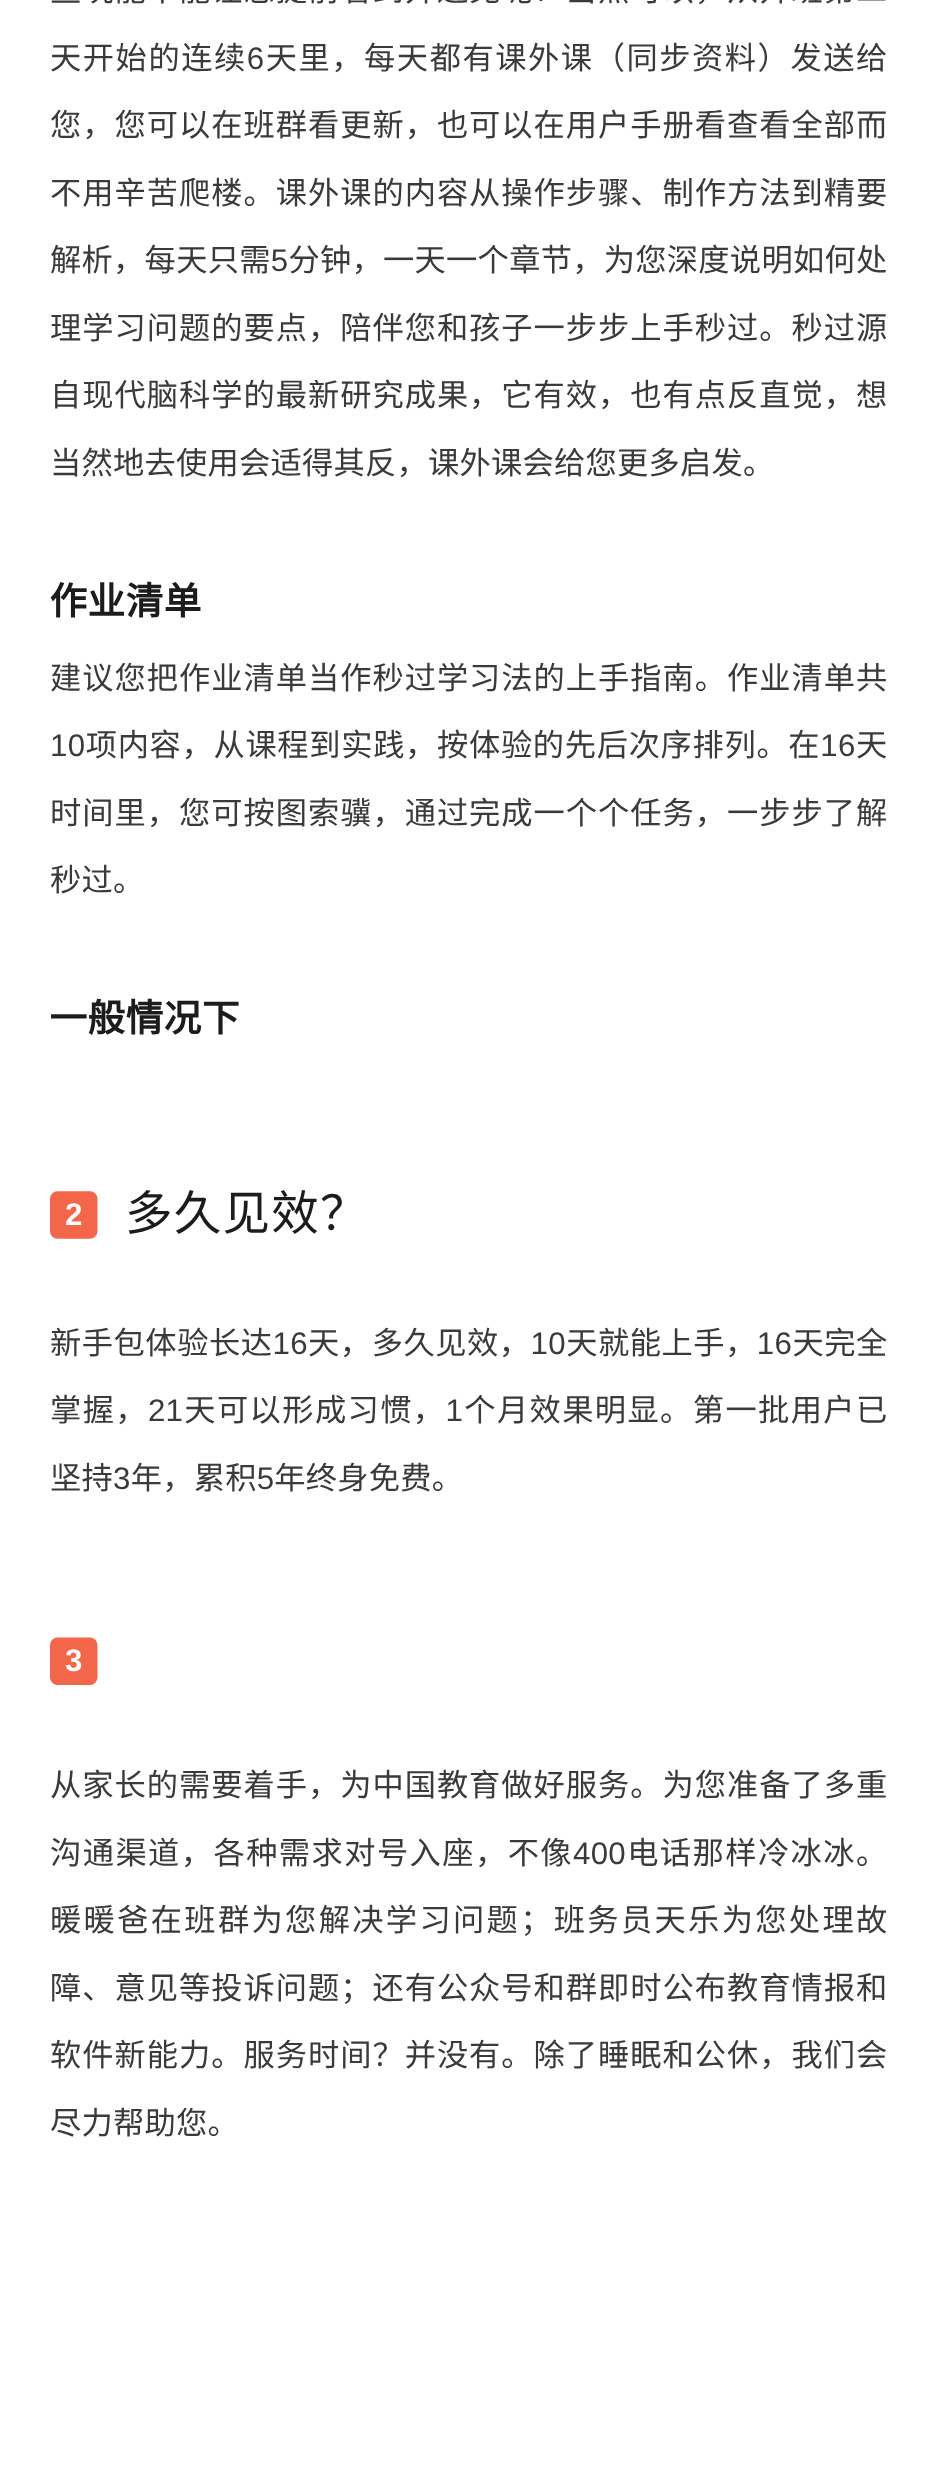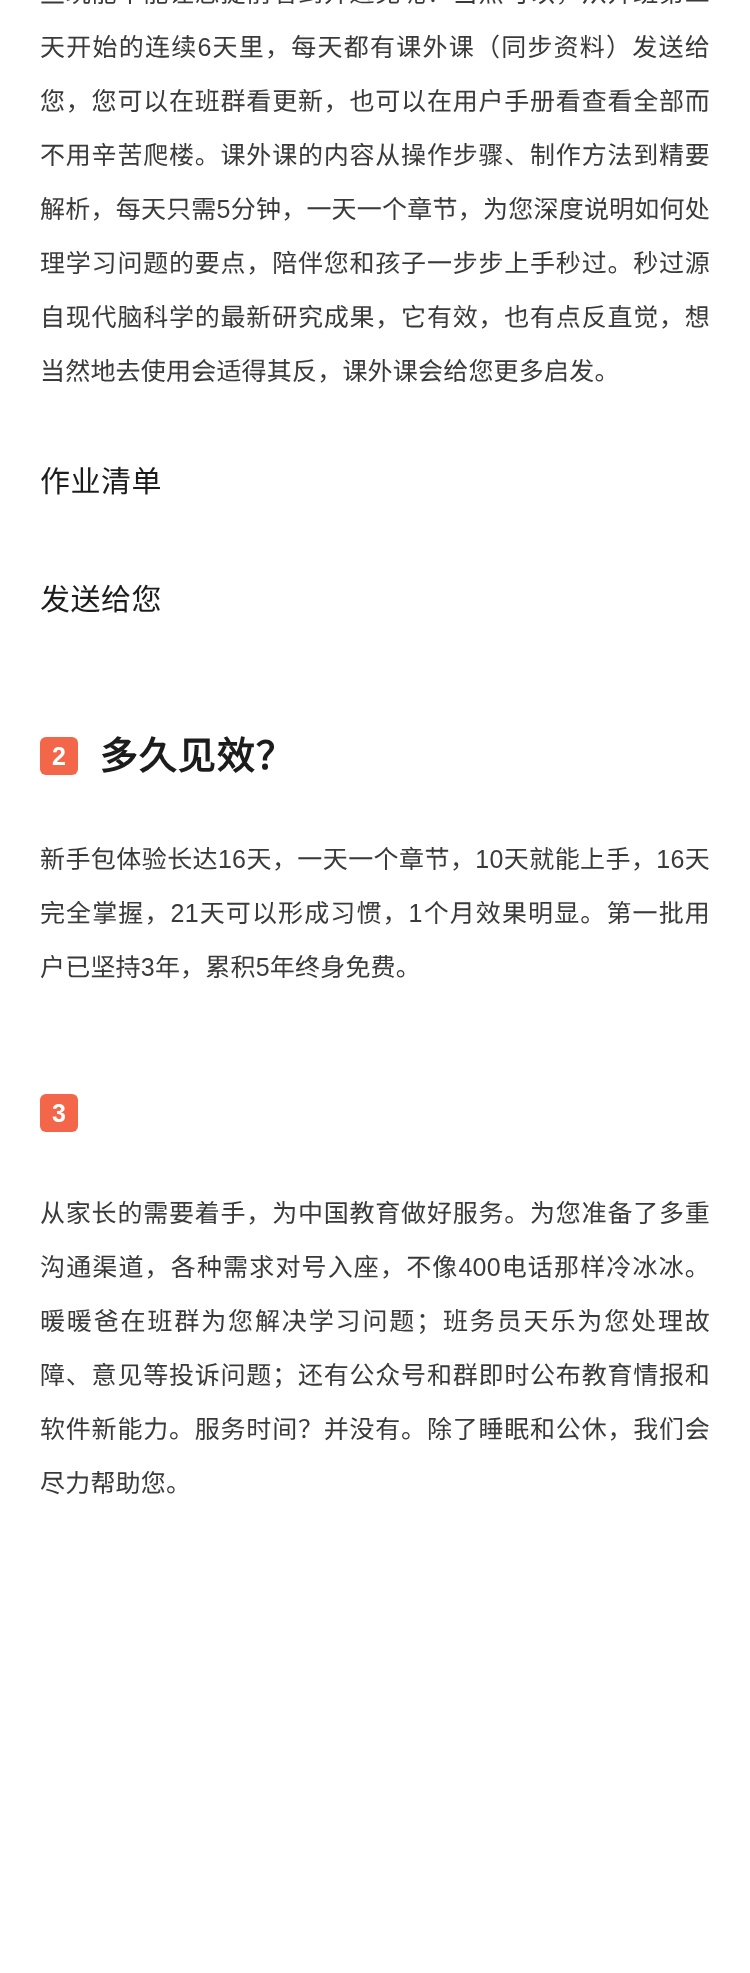--- a/index.html
+++ b/index.html
@@ -34,21 +34,21 @@
     margin-top: -34px;
   }
   .spacer-54 { height: 54px; }
   .spacer-64 { height: 64px; }
   .spacer-100 { height: 100px; }
 
   
   .subheading {
     font-size: 30px;
     line-height: 40px;
-    font-weight: normal;
+    font-weight: bold;
     color: #1c1c1c;
     margin: 0 0 14px 0;
     letter-spacing: 0.5px;
   }
 
   
   .section-head {
     display: flex;
     align-items: center;
     margin: 0;
@@ -64,50 +64,51 @@
     display: flex;
     align-items: center;
     justify-content: center;
     flex: 0 0 auto;
     line-height: 1;
   }
   .section-title {
     margin-left: 22px;
     font-size: 38px;
     line-height: 44px;
-    font-weight: bold;
+    font-weight: normal;
     color: #1c1c1c;
     letter-spacing: 1px;
   }
 </style>
 </head>
 <body>
 
 <div class="page">
 
   <p class="para clipped-top">些玩能不能让您提前看到并避免呢？当然可以，从开班第二天开始的连续6天里，每天都有课外课（同步资料）发送给您，您可以在班群看更新，也可以在用户手册看查看全部而不用辛苦爬楼。课外课的内容从操作步骤、制作方法到精要解析，每天只需5分钟，一天一个章节，为您深度说明如何处理学习问题的要点，陪伴您和孩子一步步上手秒过。秒过源自现代脑科学的最新研究成果，它有效，也有点反直觉，想当然地去使用会适得其反，课外课会给您更多启发。</p>
 
   <div class="spacer-64"></div>
 
   <h2 class="subheading">作业清单</h2>
+  <p class="para">建议您把作业清单当作秒过学习法的上手指南。作业清单共10项内容，从课程到实践，按体验的先后次序排列。在16天时间里，您可按图索骥，通过完成一个个任务，一步步了解秒过。</p>
 
   <div class="spacer-64"></div>
 
-  <h2 class="subheading">发送给您</h2>
+  <h2 class="subheading">一般情况下</h2>
 
   <div class="spacer-100"></div>
 
   <div class="section-head">
     <span class="section-badge">2</span>
     <span class="section-title">多久见效？</span>
   </div>
 
   <div class="spacer-54"></div>
 
-  <p class="para">新手包体验长达16天，一天一个章节，10天就能上手，16天完全掌握，21天可以形成习惯，1个月效果明显。第一批用户已坚持3年，累积5年终身免费。</p>
+  <p class="para">新手包体验长达16天，多久见效，10天就能上手，16天完全掌握，21天可以形成习惯，1个月效果明显。第一批用户已坚持3年，累积5年终身免费。</p>
 
   <div class="spacer-100"></div>
 
   <div class="section-head">
     <span class="section-badge">3</span>
   </div>
 
   <div class="spacer-54"></div>
 
   <p class="para">从家长的需要着手，为中国教育做好服务。为您准备了多重沟通渠道，各种需求对号入座，不像400电话那样冷冰冰。暖暖爸在班群为您解决学习问题；班务员天乐为您处理故障、意见等投诉问题；还有公众号和群即时公布教育情报和软件新能力。服务时间？并没有。除了睡眠和公休，我们会尽力帮助您。</p>

